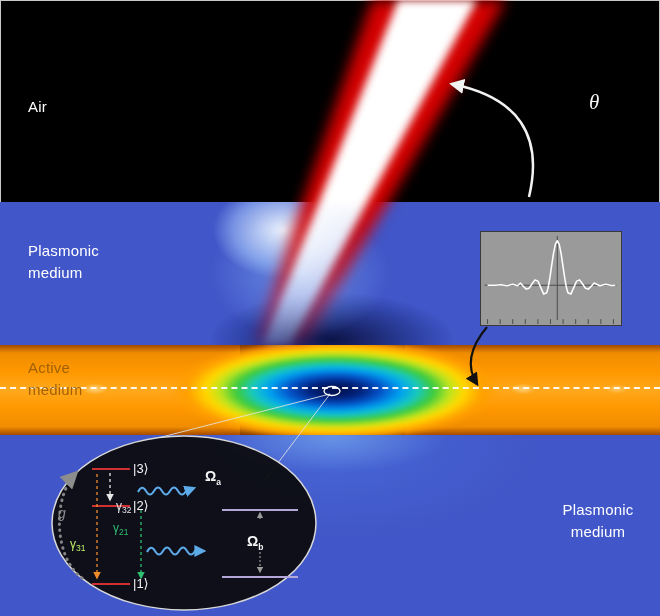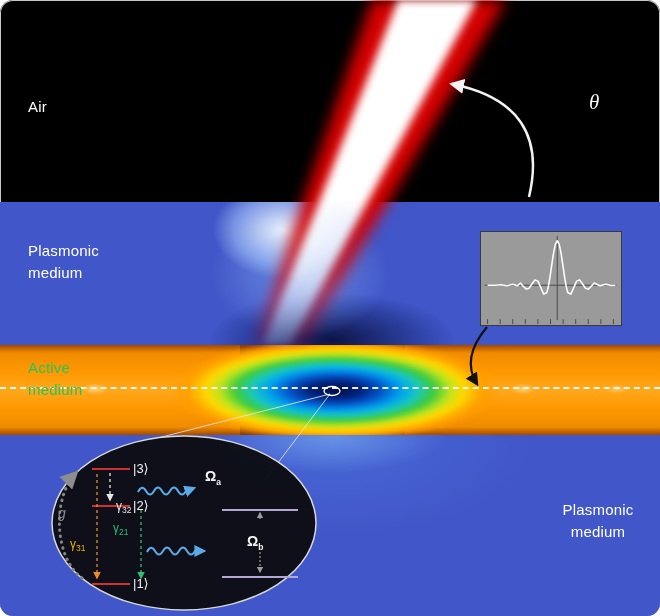--- a/index.html
+++ b/index.html
@@ -1,19 +1,19 @@
 <!DOCTYPE html>
 <html style="--plasmonic-blue: #4156c8; --strip-orange: #ff9800; --beam-red: #d40000; --level-red: #d03030; --gamma32-white: #e8e8e8; --gamma21-green: #2fbf71; --gamma31-orange: #ef8c2a; --omega-blue: #5caae8; --mode-lavender: #b4a6d8; --inset-gray: #9a9a9a;"><head>
 <meta charset="utf-8">
 <style>
   * { margin:0; padding:0; box-sizing:border-box; }
   body { background:#ffffff; font-family:"Liberation Sans","DejaVu Sans",sans-serif; }
 
   .fig { position:relative; width:660px; height:616px; overflow:hidden; background:#000;
-         box-shadow:0 0 0 1px #c8c8c8 inset;border-radius:13px; }
+         box-shadow:0 0 0 1px #c8c8c8 inset; }
 
   
   .bg-blue-top { position:absolute; left:0; top:202px; width:660px; height:143px;
     background:
       radial-gradient(90px 62px at 283px 28px, rgba(242,249,255,.95), rgba(175,208,255,.5) 55%, rgba(175,208,255,0) 78%),
       radial-gradient(120px 85px at 300px 72px, rgba(150,200,255,.5), rgba(150,200,255,0) 75%),
       radial-gradient(150px 58px at 332px 138px, rgba(3,8,48,.85), rgba(15,35,110,.35) 60%, rgba(15,35,110,0) 82%),
       var(--plasmonic-blue,#4156c8); }
 
   .strip { position:absolute; left:0; top:345px; width:660px; height:90px; overflow:hidden;
@@ -37,21 +37,21 @@
   .bg-blue-bottom { position:absolute; left:0; top:435px; width:660px; height:181px;
     background:
       radial-gradient(150px 48px at 332px 2px,  rgba(150,215,255,.4),  rgba(150,215,255,0) 75%),
       radial-gradient(260px 120px at 332px 10px, rgba(90,150,255,.25), rgba(90,150,255,0) 80%),
       var(--plasmonic-blue,#4156c8); }
 
   svg.overlay { position:absolute; left:0; top:0; width:660px; height:616px; }
 
   
   .rlabel { position:absolute; color:#fff; font-size:15px; line-height:22px; letter-spacing:.2px; }
-  .rlabel.dark { color:#22c55e; }
+  .rlabel.dark { color:#a16207; }
   .air-label { left:28px; top:96px; }
   .ptop-label { left:28px; top:240px; }
   .active-label { left:28px; top:357px; }
   .pbot-label { left:537px; top:499px; width:122px; text-align:center; }
   .theta-label { position:absolute; left:589px; top:90px; color:#f4f4f4; font-size:21px;
                  font-style:italic; font-family:"Liberation Serif","DejaVu Serif",serif; }
 
   
   .pulse-box { position:absolute; left:480px; top:231px; width:142px; height:95px;
     background:var(--inset-gray,#9a9a9a); border:1.5px solid #3a3a3a; }
@@ -200,21 +200,21 @@
     <div>medium</div>
   </div>
   <div class="theta-label">θ</div>
 
   <span class="ket" style="left:133px; top:461px;">|3⟩</span>
   <span class="ket" style="left:133px; top:498px;">|2⟩</span>
   <span class="ket" style="left:133px; top:576px;">|1⟩</span>
 
   <span class="glabel" style="left:116px; top:479px; color:#e8e8e8;margin-top:20px;"><span>γ</span><sub>32</sub></span>
   <span class="glabel" style="left:113px; top:521px; color:#2fbf71;"><span>γ</span><sub>21</sub></span>
-  <span class="glabel" style="left:70px; top:537px; color:#eab308;"><span>γ</span><sub>31</sub></span>
+  <span class="glabel" style="left:70px; top:537px; color:#bef264;"><span>γ</span><sub>31</sub></span>
 
   <span class="olabel" style="left:205px; top:468px;text-align:right;"><span>Ω</span><sub>a</sub></span>
   <span class="olabel" style="left:203px; top:533px;margin-left:44px;"><span>Ω</span><sub>b</sub></span>
 
   <span class="g-label">g</span>
 
 
 </div>
 
 </body></html>

